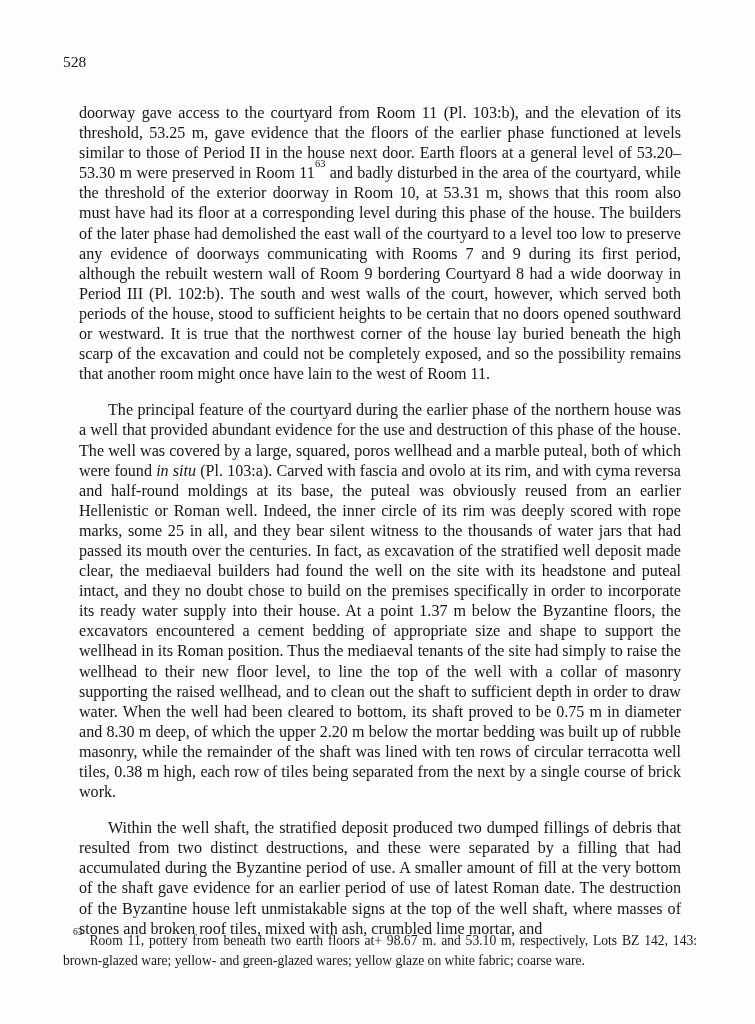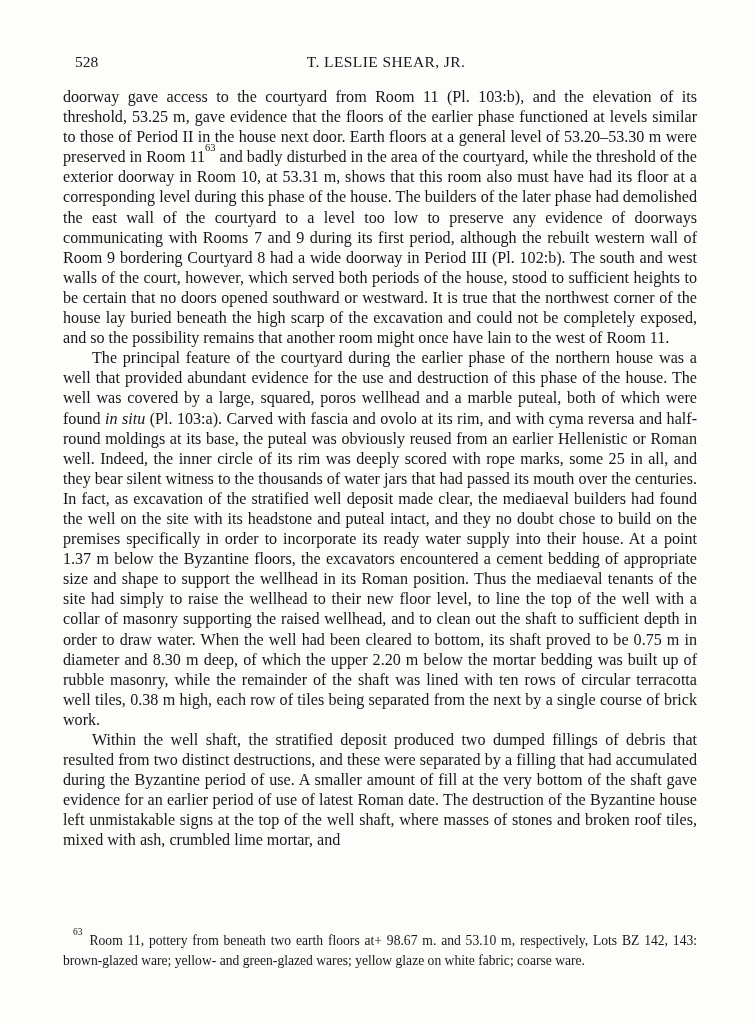--- a/index.html
+++ b/index.html
@@ -15,35 +15,34 @@
     overflow: hidden;
   }
 
   .running-head {
     position: absolute;
     top: 53px;
     left: 63px;
     right: 58px;
     height: 20px;
     font-size: 15.5px;
-    margin-left: 12px;
   }
   .page-number { position: absolute; left: 0; top: 0; }
   .running-title { display: block; text-align: center; letter-spacing: 0.4px; }
 
   .article-body {
     position: absolute;
     top: 87px;
     left: 63px;
     width: 634px;
     font-size: 16.1px;
     line-height: 20.1px;
     text-align: justify;
   }
-  .article-body p { margin: 0; text-indent: 29px; }
+  .article-body p { margin: 16px; text-indent: 29px; }
   .article-body p.continued { text-indent: 0; }
 
   sup.fn-ref {
     font-size: 10.5px;
     line-height: 0;
     position: relative;
     top: -5px;
   }
 
   .footnote {
@@ -64,21 +63,20 @@
     margin-right: 7px;
   }
 </style>
 </head>
 <body>
 
 <div class="page">
 
   <div class="running-head">
     <span class="page-number">528</span>
-    <span class="running-title">T. LESLIE SHEAR, JR.</span>
   </div>
 
   <div class="article-body">
     <p class="continued"><span>doorway gave access to the courtyard from Room 11 (Pl. 103:b), and the elevation of its threshold, 53.25 m, gave evidence that the floors of the earlier phase functioned at levels similar to those of Period II in the house next door. Earth floors at a general level of 53.20–53.30 m were preserved in Room 11</span><sup class="fn-ref">63</sup><span> and badly disturbed in the area of the courtyard, while the threshold of the exterior doorway in Room 10, at 53.31 m, shows that this room also must have had its floor at a corresponding level during this phase of the house. The builders of the later phase had demolished the east wall of the courtyard to a level too low to preserve any evidence of doorways communicating with Rooms 7 and 9 during its first period, although the rebuilt western wall of Room 9 bordering Courtyard 8 had a wide doorway in Period III (Pl. 102:b). The south and west walls of the court, however, which served both periods of the house, stood to sufficient heights to be certain that no doors opened southward or westward. It is true that the northwest corner of the house lay buried beneath the high scarp of the excavation and could not be completely exposed, and so the possibility remains that another room might once have lain to the west of Room 11.</span></p>
 
     <p><span>The principal feature of the courtyard during the earlier phase of the northern house was a well that provided abundant evidence for the use and destruction of this phase of the house. The well was covered by a large, squared, poros wellhead and a marble puteal, both of which were found </span><i>in situ</i><span> (Pl. 103:a). Carved with fascia and ovolo at its rim, and with cyma reversa and half-round moldings at its base, the puteal was obviously reused from an earlier Hellenistic or Roman well. Indeed, the inner circle of its rim was deeply scored with rope marks, some 25 in all, and they bear silent witness to the thousands of water jars that had passed its mouth over the centuries. In fact, as excavation of the stratified well deposit made clear, the mediaeval builders had found the well on the site with its headstone and puteal intact, and they no doubt chose to build on the premises specifically in order to incorporate its ready water supply into their house. At a point 1.37 m below the Byzantine floors, the excavators encountered a cement bedding of appropriate size and shape to support the wellhead in its Roman position. Thus the mediaeval tenants of the site had simply to raise the wellhead to their new floor level, to line the top of the well with a collar of masonry supporting the raised wellhead, and to clean out the shaft to sufficient depth in order to draw water. When the well had been cleared to bottom, its shaft proved to be 0.75 m in diameter and 8.30 m deep, of which the upper 2.20 m below the mortar bedding was built up of rubble masonry, while the remainder of the shaft was lined with ten rows of circular terracotta well tiles, 0.38 m high, each row of tiles being separated from the next by a single course of brick work.</span></p>
 
     <p><span>Within the well shaft, the stratified deposit produced two dumped fillings of debris that resulted from two distinct destructions, and these were separated by a filling that had accumulated during the Byzantine period of use. A smaller amount of fill at the very bottom of the shaft gave evidence for an earlier period of use of latest Roman date. The destruction of the Byzantine house left unmistakable signs at the top of the well shaft, where masses of stones and broken roof tiles, mixed with ash, crumbled lime mortar, and</span></p>
   </div>
 

